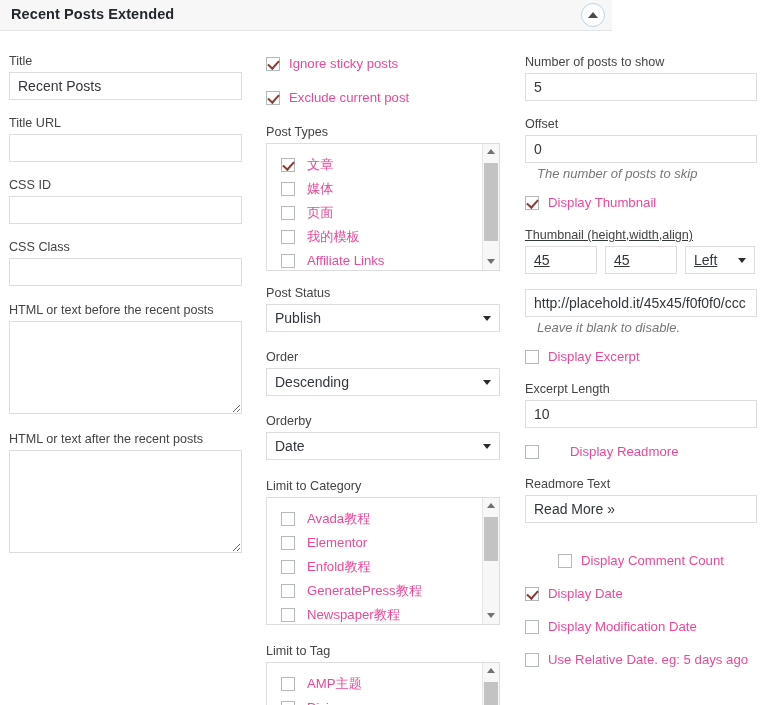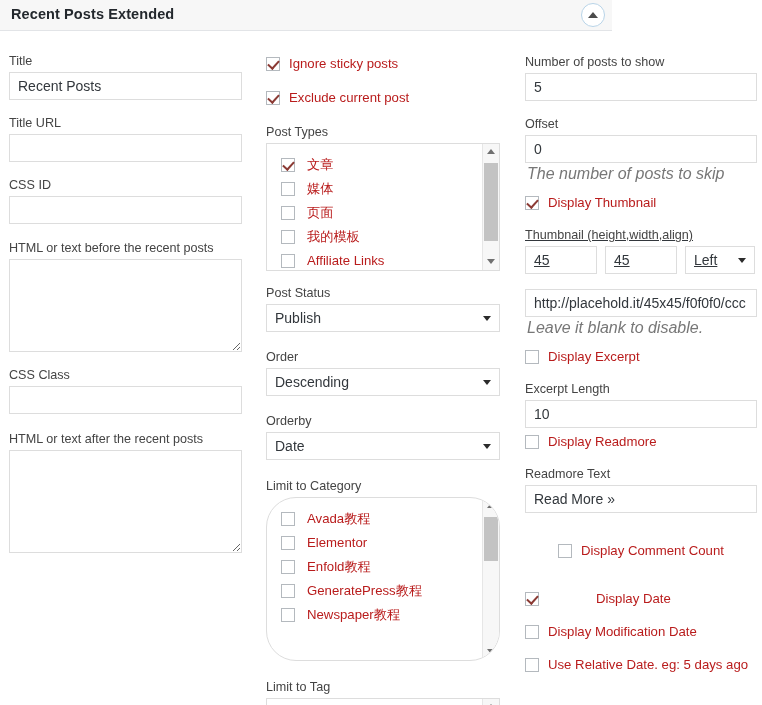--- a/index.html
+++ b/index.html
@@ -59,25 +59,25 @@
   .field { margin-bottom: 0; }
   label.fl {
     display: block;
     font-size: 12.6px;
     color: #444;
     line-height: 16px;
     margin-bottom: 3px;
     white-space: nowrap;
   }
   .desc {
-    font-size: 16px;
+    font-size: 13px;
     font-style: italic;
     color: #777;
     line-height: 15px;
-    margin: 3px 0 0 2px;
+    margin: 3px 0 0 12px;
     white-space: nowrap;
   }
 
   input.txt, select.sel {
     display: block;
     width: 100%;
     height: 28px;
     padding: 0 8px;
     font-size: 14px;
     font-family: "Liberation Sans", "DejaVu Sans", sans-serif;
@@ -142,21 +142,21 @@
     content: "";
     position: absolute;
     left: 3px; top: 0px;
     width: 5px; height: 9px;
     border: solid #8b3a34;
     border-width: 0 2px 2px 0;
     transform: rotate(42deg);
   }
   .cblabel {
     font-size: 13.2px;
-    color: #b91c1c;
+    color: #ec4899;
     line-height: 16px;
     white-space: nowrap;
   }
 
   
   .listbox {
     position: relative;
     border: 1px solid #ddd;
     background: #fff;
     overflow: hidden;
@@ -223,28 +223,28 @@
   <div class="field" style="margin-top:15px;">
     <label class="fl">Title URL</label>
     <input class="txt" type="text" value="" style="">
   </div>
 
   <div class="field" style="margin-top:15px;">
     <label class="fl">CSS ID</label>
     <input class="txt" type="text" value="" style="">
   </div>
 
+  <div class="field" style="margin-top:15px;">
+    <label class="fl">CSS Class</label>
+    <input class="txt" type="text" value="" style="">
+  </div>
+
   <div class="field" style="margin-top:16px;">
     <label class="fl">HTML or text before the recent posts</label>
     <textarea class="ta" style="height: 93px;"></textarea>
-  </div>
-
-  <div class="field" style="margin-top:15px;">
-    <label class="fl">CSS Class</label>
-    <input class="txt" type="text" value="" style="">
   </div>
 
   <div class="field" style="margin-top:17px;">
     <label class="fl">HTML or text after the recent posts</label>
     <textarea class="ta" style="height: 103px;"></textarea>
   </div>
 
 </div>
 
 <div class="col col-mid">
@@ -321,21 +321,21 @@
     <div class="selwrap">
       <select class="sel">
         <option>Date</option>
       </select>
       <span class="arw"></span>
     </div>
   </div>
 
   <div class="field" style="margin-top:18px;">
     <label class="fl">Limit to Category</label>
-    <div class="listbox" style="height:164px;border-radius:30px;">
+    <div class="listbox" style="height:128px;">
       <div class="listinner">
         <div class="cbrow">
           <span class="cb"></span>
           <span class="cblabel">Avada教程</span>
         </div>
         <div class="cbrow">
           <span class="cb"></span>
           <span class="cblabel">Elementor</span>
         </div>
         <div class="cbrow">
@@ -429,36 +429,36 @@
   <div class="cbrow" style="margin-top:12px;">
     <span class="cb"></span>
     <span class="cblabel">Display Excerpt</span>
   </div>
 
   <div class="field" style="margin-top:14px;">
     <label class="fl">Excerpt Length</label>
     <input class="txt" type="text" value="10" style="">
   </div>
 
-  <div class="cbrow" style="margin-top:4px;">
+  <div class="cbrow" style="margin-top:14px;gap:22px;">
     <span class="cb"></span>
     <span class="cblabel">Display Readmore</span>
   </div>
 
   <div class="field" style="margin-top:14px;">
     <label class="fl">Readmore Text</label>
     <input class="txt" type="text" value="Read More »" style="">
   </div>
 
   <div class="cbrow" style="margin-top:28px;justify-content:center;">
     <span class="cb"></span>
     <span class="cblabel">Display Comment Count</span>
   </div>
 
-  <div class="cbrow" style="margin-top:28px;gap:48px;">
+  <div class="cbrow" style="margin-top:13px;">
     <span class="cb on"></span>
     <span class="cblabel">Display Date</span>
   </div>
 
   <div class="cbrow" style="margin-top:13px;">
     <span class="cb"></span>
     <span class="cblabel">Display Modification Date</span>
   </div>
 
   <div class="cbrow" style="margin-top:13px;">

